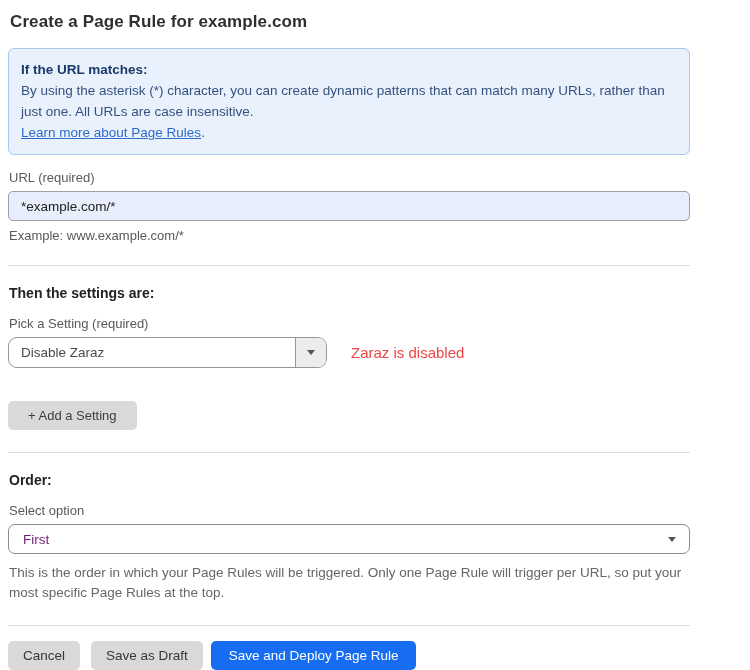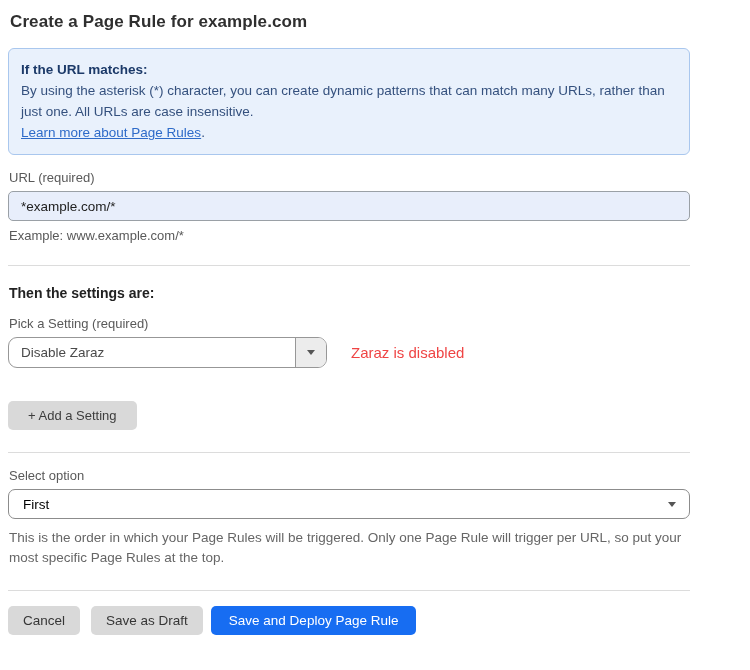--- a/index.html
+++ b/index.html
@@ -110,21 +110,21 @@
   .order-select {
     position: relative;
     width: 100%;
     height: 30px;
     border: 1px solid #8c8c8c;
     border-radius: 7px;
     display: flex;
     align-items: center;
     padding: 0 14px;
     font-size: 13.5px;
-    color: #000000;
+    color: #701a75;
     background: #fff;
     cursor: pointer;
   }
   .order-select .caret { position: absolute; right: 13px; top: 12px; }
 
   .order-helper { font-size: 13.5px; color: #666; line-height: 20px; margin: 9px 0 0 1px; }
 
   .actions { display: flex; align-items: center; margin-top: 15px; }
   .btn {
     border: none;
@@ -172,20 +172,21 @@
         <span class="caret"></span>
       </div>
     </div>
     <div class="status-text">Zaraz is disabled</div>
   </div>
 
   <button class="add-btn">+ Add a Setting</button>
 
   <hr class="divider">
 
+  <h2 class="section-heading">Order:</h2>
 
   <div class="field-label">Select option</div>
   <div class="order-select">
     <span>First</span>
     <span class="caret"></span>
   </div>
   <div class="order-helper">This is the order in which your Page Rules will be triggered. Only one Page Rule will trigger per URL, so put your most specific Page Rules at the top.</div>
 
   <hr class="divider">
 

